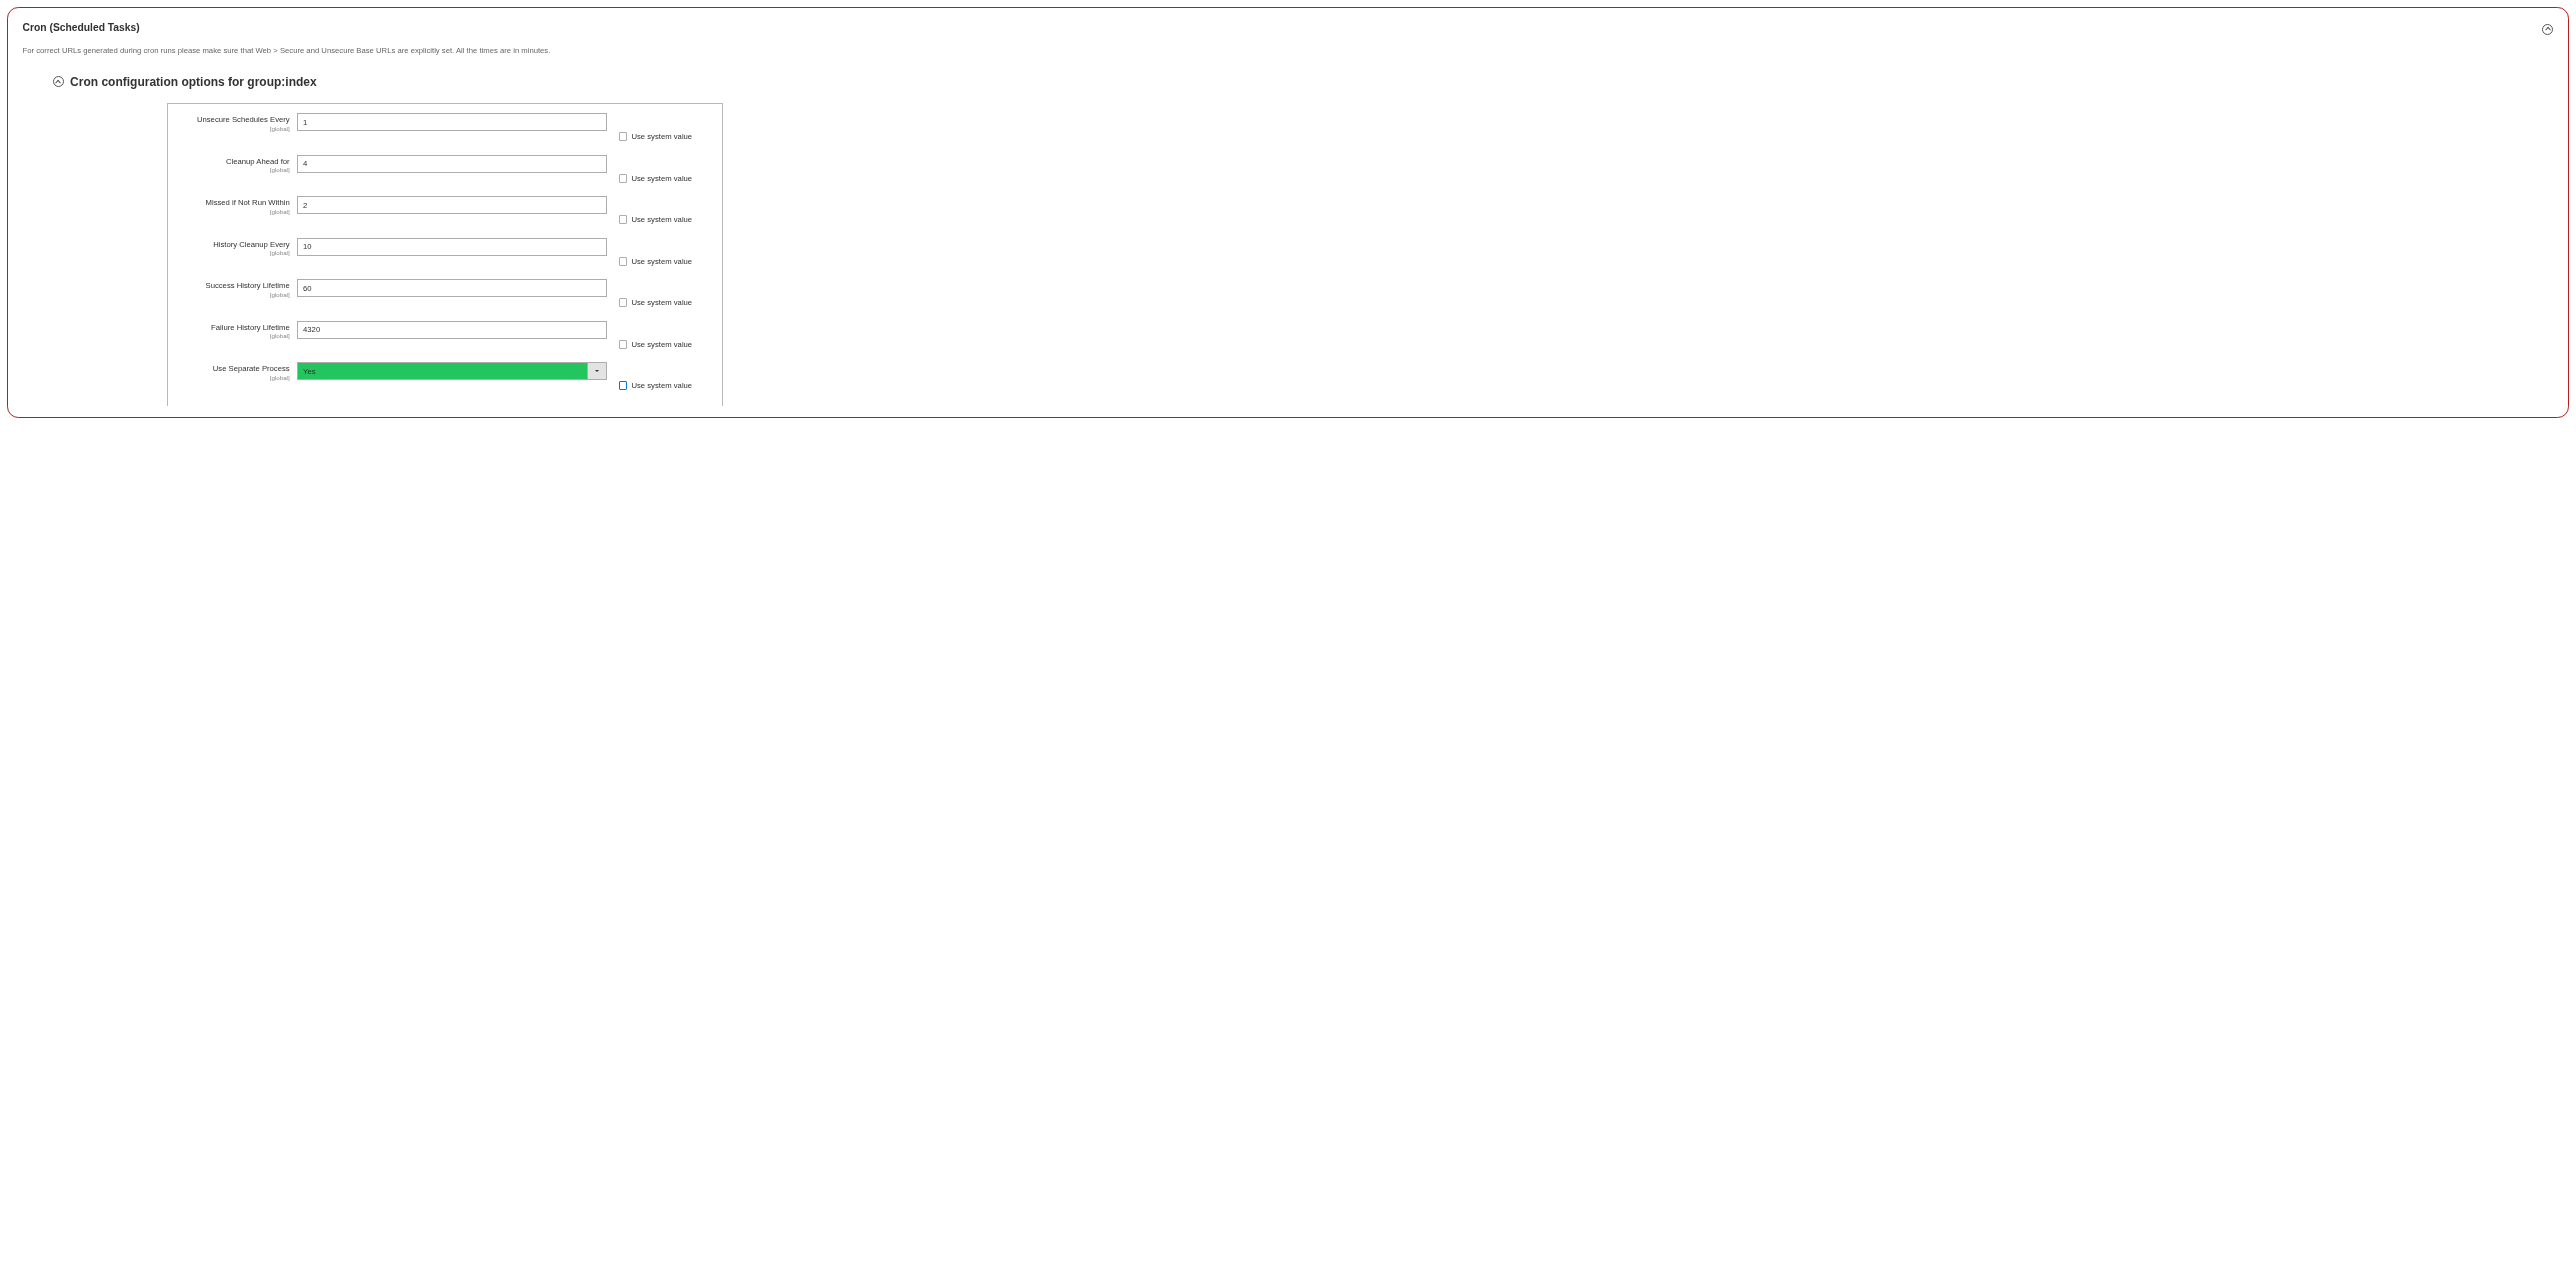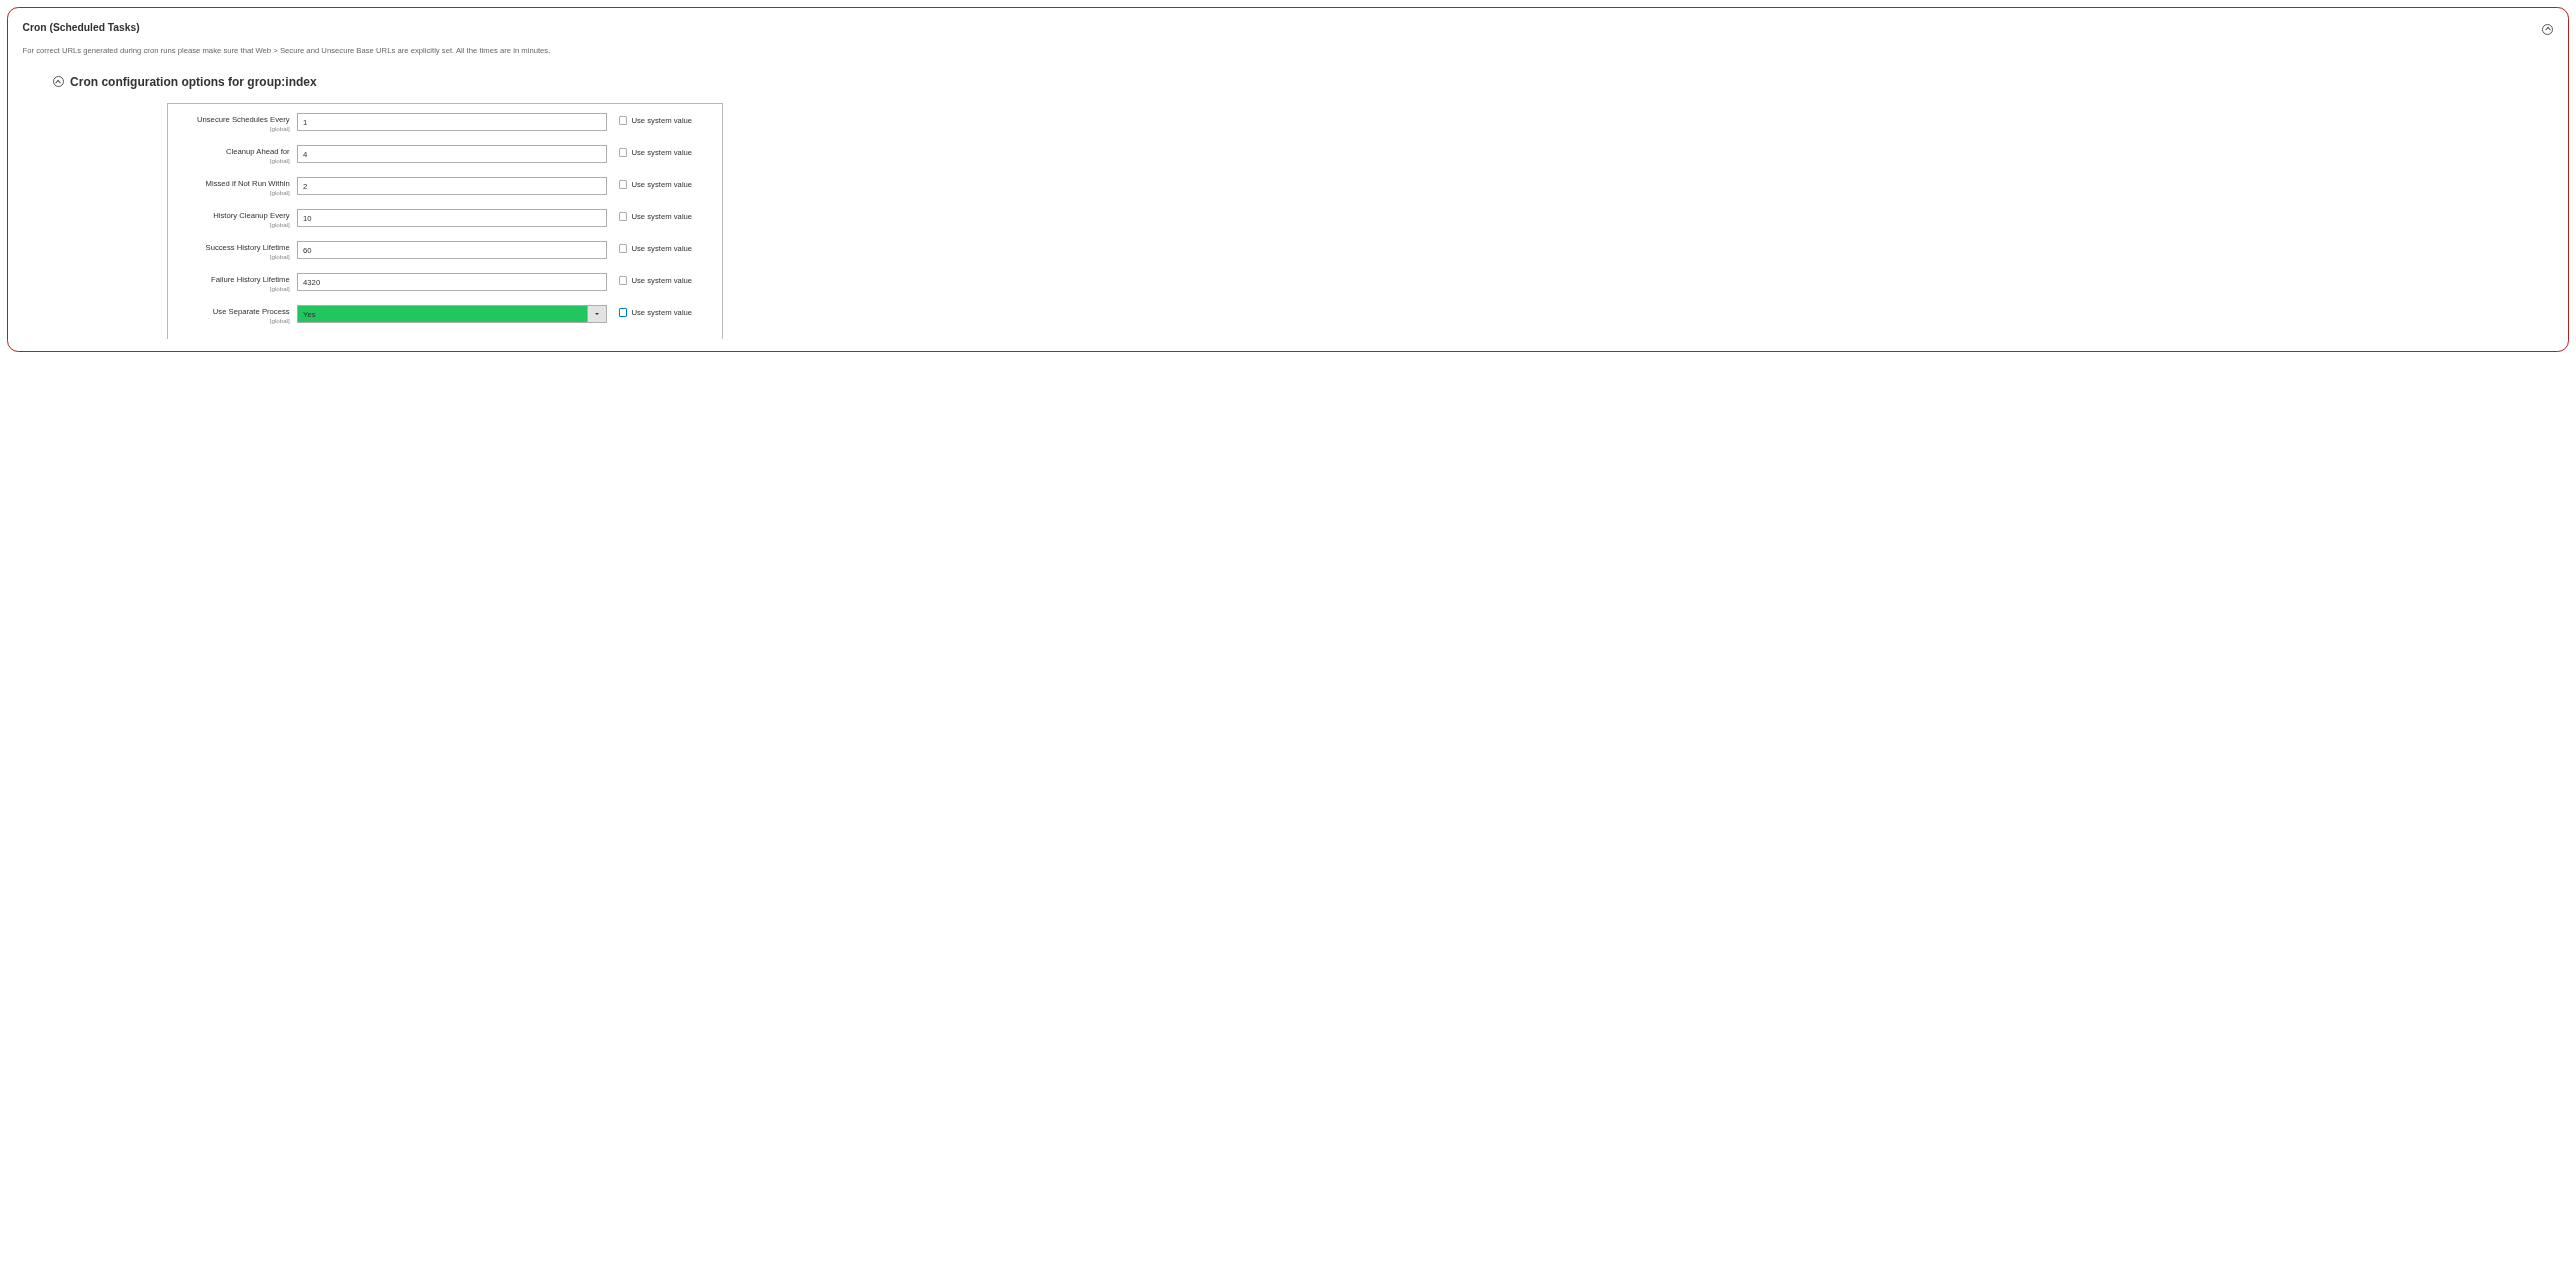--- a/index.html
+++ b/index.html
@@ -137,20 +137,21 @@
     border-right: 2.6px solid transparent;
     border-top: 2.6px solid #333;
   }
   .check-col {
     width: 103px;
     padding-left: 11.3px;
     padding-top: 3.1px;
     display: flex;
     align-items: center;
     gap: 4.1px;
+    margin-top: 16px;
   }
   .checkbox {
     width: 8.8px;
     height: 8.8px;
     border: 0.5px solid #adadad;
     border-radius: 1px;
     cursor: pointer;
     flex-shrink: 0;
   }
   .checkbox.highlight {

